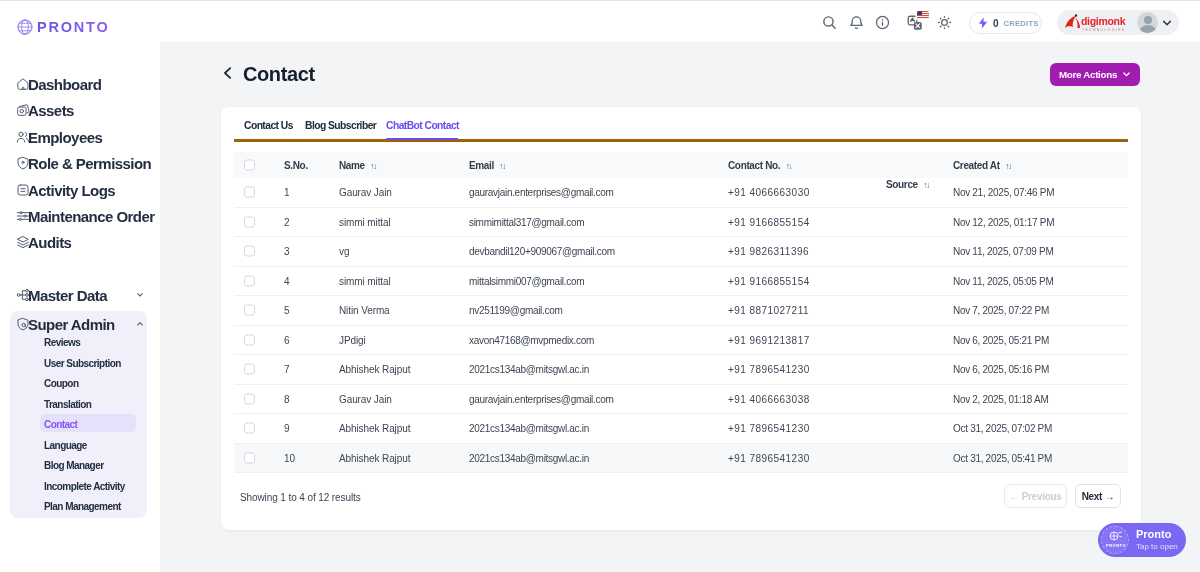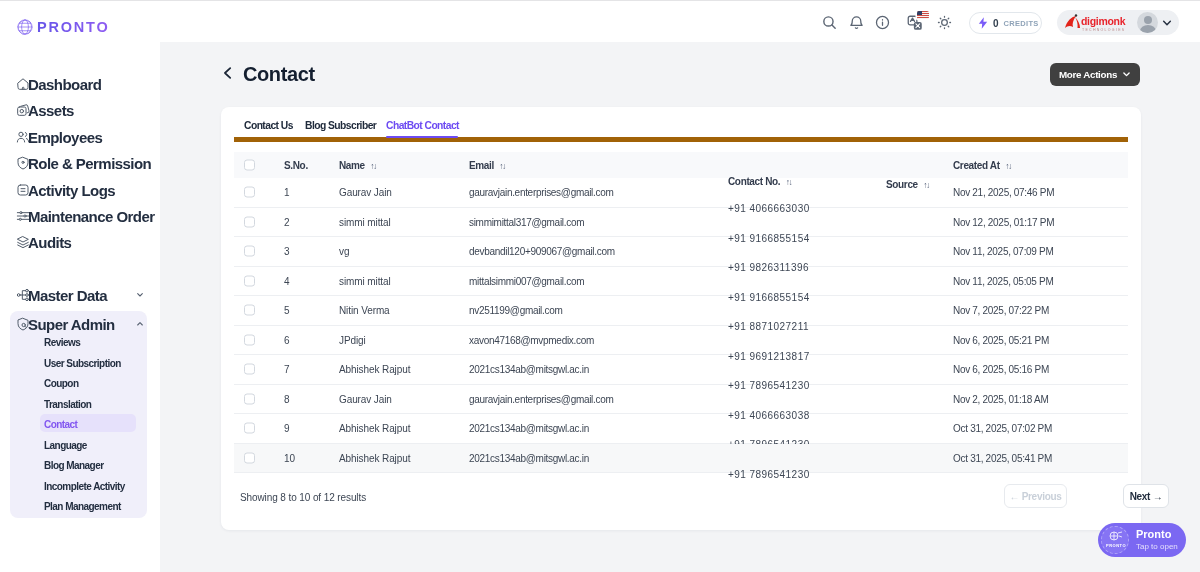--- a/index.html
+++ b/index.html
@@ -23,45 +23,45 @@
 .mi svg { position:absolute; left:15px; top:5px; width:16px; height:16px; color:#525d6b; }
 .mi .t { position:absolute; left:28px; top:50%; transform:translateY(-50%); font-size:15px; font-weight:bold; color:#232e40; letter-spacing:-0.55px; white-space:nowrap; }
 .mi .chev { position:absolute; left:auto !important; right:16px; top:9px !important; width:8px !important; height:8px !important; color:#566070; }
 .subbox { position:absolute; left:10px; top:269px; width:137px; height:207px; background:#f0effa; border-radius:8px; }
 .smi { position:absolute; left:0; width:160px; height:20px; }
 .smi .t { position:absolute; left:44px; top:50%; transform:translateY(-50%); font-size:10px; font-weight:bold; color:#232e40; letter-spacing:-0.55px; white-space:nowrap;text-align:right; }
 .smi.active .hl { position:absolute; left:40px; top:0px; width:96px; height:18px; background:#e6e1fb; border-radius:5px; }
 .smi.active .t { color:#8257f0; }
 .back { position:absolute; left:221px; top:66px; width:14px; height:14px; color:#1b2637; }
 h1 { position:absolute; left:243px; top:63px; font-size:20px; font-weight:bold; color:#141f30; letter-spacing:-0.4px; }
-.more-btn { position:absolute; left:1050px; top:63px; width:90px; height:23px; background:#404040; border-radius:6px; color:#fff; font-size:9.8px; font-weight:bold; letter-spacing:-0.3px; display:flex; align-items:center; justify-content:center; gap:5px; }
+.more-btn { position:absolute; left:1050px; top:63px; width:90px; height:23px; background:#a21caf; border-radius:6px; color:#fff; font-size:9.8px; font-weight:bold; letter-spacing:-0.3px; display:flex; align-items:center; justify-content:center; gap:5px; }
 .card { position:absolute; left:221px; top:107px; width:920px; height:423px; background:#fff; border-radius:8px; box-shadow:0 1px 3px rgba(20,30,60,0.06); }
 
 
-.tabs { position:absolute; left:13px; top:0; width:894px; height:35px; border-bottom:5px solid #a16207; }
+.tabs { position:absolute; left:13px; top:0; width:894px; height:35px; border-bottom:3px solid #a16207; }
 .tab { position:absolute; top:13px; font-size:10.3px; font-weight:bold; color:#202b3c; letter-spacing:-0.55px; white-space:nowrap; }
 .tab.active { color:#6d4bf2; }
 .tab-line { position:absolute; left:152px; bottom:-1px; width:72px; height:2px; background:#6d4bf2; border-radius:1px; }
 
 
 .tbl { position:absolute; left:13px; top:45px; width:894px; }
 .thead { position:relative; height:26px; background:#f8f9fb; }
 .trow { position:relative; height:29.5px; border-bottom:1px solid #edeff2; }
 .trow.alt { background:#f7f8f9; }
 .c { position:absolute; top:50%; transform:translateY(-50%); font-size:10px; color:#3d4654; white-space:nowrap; letter-spacing:-0.1px; }
 .thead .c { font-weight:bold; color:#333c4d; letter-spacing:-0.35px; }
 .cb { position:absolute; left:10px; top:50%; transform:translateY(-50%); width:11px; height:11px; border:1px solid #d3d8df; border-radius:3px; background:#fff; }
-.c1 { left:50px; } .c2 { left:105px; } .c3 { left:235px; letter-spacing:-0.3px; } .c4 { left:494px; letter-spacing:0.45px;margin-top:16px; } .c5 { left:652px;margin-top:19px; } .c6 { left:719px; letter-spacing:-0.3px; }
+.c1 { left:50px; } .c2 { left:105px; } .c3 { left:235px; letter-spacing:-0.3px; } .c4 { left:494px; letter-spacing:0.45px; } .c5 { left:652px;margin-top:19px; } .c6 { left:719px; letter-spacing:-0.3px; }
 .thead .c3, .thead .c4, .thead .c6 { letter-spacing:-0.35px; }
 .sort { font-size:8.5px; color:#56627a; letter-spacing:-1.5px; margin-left:3px; }
 
 
 .showing { position:absolute; left:19px; top:385px; font-size:10px; color:#3d4654; letter-spacing:-0.1px; }
 .btn-prev { position:absolute; left:783px; top:377px; width:63px; height:24px; background:#fff; border:1px solid #e7eaee; border-radius:6px; color:#c9d0d9; font-size:10px; font-weight:bold; letter-spacing:-0.3px; display:flex; align-items:center; justify-content:center; gap:4px; }
-.btn-next { position:absolute; left:854px; top:377px; width:46px; height:24px; background:#fff; border:1px solid #dfe3e8; border-radius:6px; color:#222d3e; font-size:10px; font-weight:bold; letter-spacing:-0.3px; display:flex; align-items:center; justify-content:center; gap:4px;margin-left:48px; }
+.btn-next { position:absolute; left:854px; top:377px; width:46px; height:24px; background:#fff; border:1px solid #dfe3e8; border-radius:6px; color:#222d3e; font-size:10px; font-weight:bold; letter-spacing:-0.3px; display:flex; align-items:center; justify-content:center; gap:4px; }
 
 
 .widget { position:absolute; left:1098px; top:523px; width:88px; height:34px; background:#7b68f2; border-radius:17px; z-index:9; }
 .widget .circ { position:absolute; left:3px; top:3px; width:28px; height:28px; border-radius:50%; background:#8674f4; border:1px dashed #b0a5f8; }
 .widget .wt1 { position:absolute; left:38px; top:5px; font-size:11px; font-weight:bold; color:#fff; }
 .widget .wt2 { position:absolute; left:38px; top:19px; font-size:8px; color:#e4defc; }
 </style>
 </head>
 <body>
 <div class="topbar">
@@ -333,21 +333,21 @@
       </div>
     <div class="trow alt">
         <span class="cb"></span>
         <span class="c c1">10</span>
         <span class="c c2">Abhishek Rajput</span>
         <span class="c c3">2021cs134ab@mitsgwl.ac.in</span>
         <span class="c c4">+91 7896541230</span>
         <span class="c c6">Oct 31, 2025, 05:41 PM</span>
       </div>
   </div>
-  <div class="showing">Showing 8 to 10 of 12 results</div>
+  <div class="showing">Showing 1 to 4 of 12 results</div>
   <div class="btn-prev">← Previous</div>
   <div class="btn-next">Next →</div>
 </div>
 
 <div class="widget">
   <div class="circ">
     <svg width="14" height="10" viewBox="0 0 14 10" style="position:absolute;left:7px;top:4px" fill="none" stroke="#fff" stroke-width="0.8">
         <circle cx="5" cy="5" r="4"></circle>
         <path d="M1 5 h8 M5 1 v8 M9 2 l4 -1 M10 5 l3 1"></path>
       </svg>

